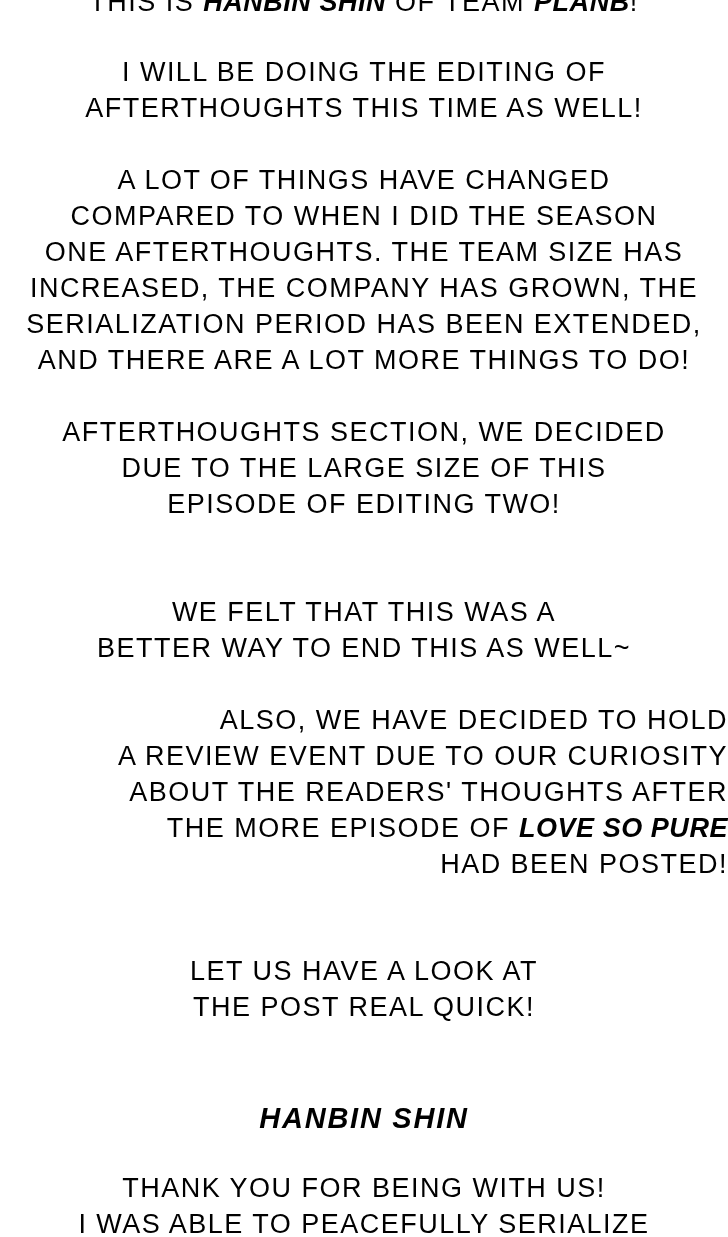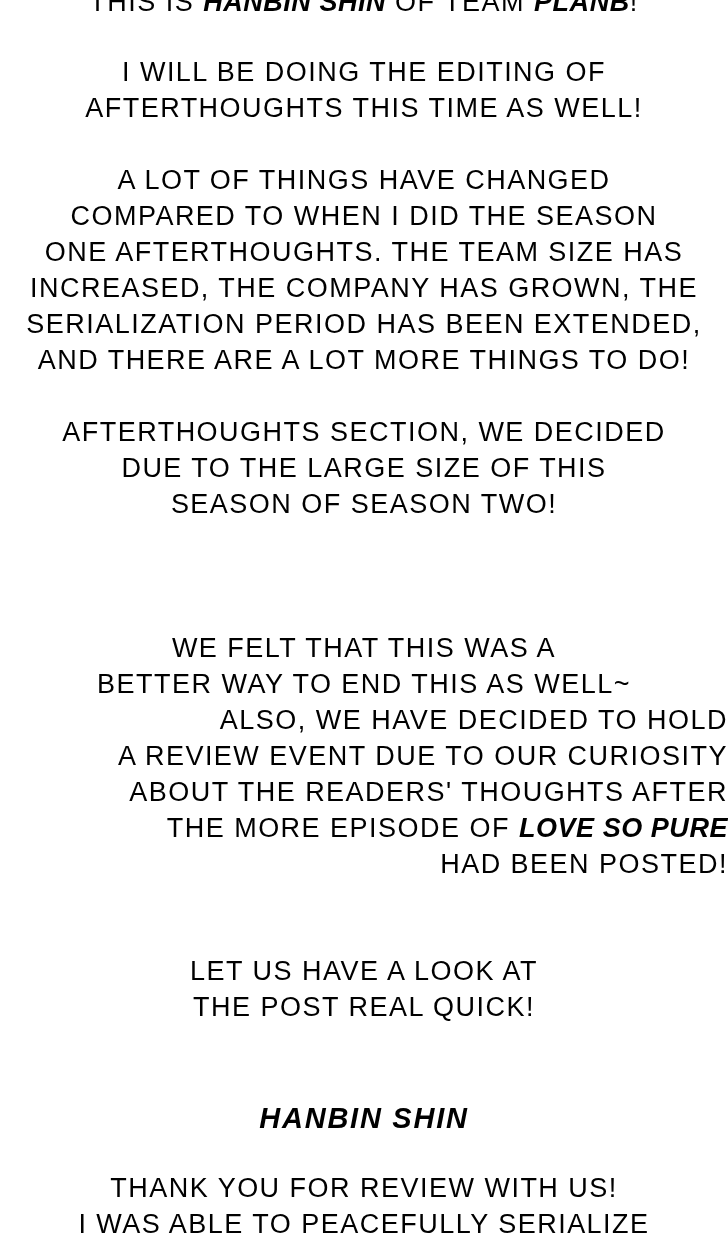--- a/index.html
+++ b/index.html
@@ -42,21 +42,21 @@
   .b-top .line { font-size: 27px; }
   .ital {
     font-style: italic;
     font-weight: 700;
     letter-spacing: 0.02em;
   }
   .spacer-block { position: absolute; left: 0; right: 0; }
   #blk1 { top: 54px; }
   #blk2 { top: 162px; }
   #blk3 { top: 414px; }
-  #blk4 { top: 594px; margin-top: 36px; }
+  #blk4 { top: 594px; }
   #blk5 { top: 702px; text-align: right; }
   #blk6 { top: 918px; margin-top: 35px; }
   #sig  { top: 1098px; }
   #blk7 { top: 1170px; }
   .sig-name {
     font-style: italic;
     font-weight: 700;
     font-size: 29px;
     line-height: 40px;
     letter-spacing: 0.06em;
@@ -82,21 +82,21 @@
     <span class="line">COMPARED TO WHEN I DID THE SEASON</span>
     <span class="line">ONE AFTERTHOUGHTS. THE TEAM SIZE HAS</span>
     <span class="line">INCREASED, THE COMPANY HAS GROWN, THE</span>
     <span class="line">SERIALIZATION PERIOD HAS BEEN EXTENDED,</span>
     <span class="line">AND THERE ARE A LOT MORE THINGS TO DO!</span>
   </div>
 
   <div class="block spacer-block" id="blk3">
     <span class="line">AFTERTHOUGHTS SECTION, WE DECIDED</span>
     <span class="line">DUE TO THE LARGE SIZE OF THIS</span>
-    <span class="line">SEASON OF SEASON TWO!</span>
+    <span class="line">EPISODE OF EDITING TWO!</span>
   </div>
 
   <div class="block spacer-block" id="blk4">
     <span class="line">WE FELT THAT THIS WAS A</span>
     <span class="line">BETTER WAY TO END THIS AS WELL~</span>
   </div>
 
   <div class="block spacer-block" id="blk5">
     <span class="line">ALSO, WE HAVE DECIDED TO HOLD</span>
     <span class="line">A REVIEW EVENT DUE TO OUR CURIOSITY</span>
@@ -106,17 +106,17 @@
   </div>
 
   <div class="block spacer-block" id="blk6">
     <span class="line">LET US HAVE A LOOK AT</span>
     <span class="line">THE POST REAL QUICK!</span>
   </div>
 
   <div class="spacer-block sig-name" id="sig">HANBIN SHIN</div>
 
   <div class="block spacer-block" id="blk7">
-    <span class="line">THANK YOU FOR REVIEW WITH US!</span>
+    <span class="line">THANK YOU FOR BEING WITH US!</span>
     <span class="line">I WAS ABLE TO PEACEFULLY SERIALIZE</span>
   </div>
 
 </div>
 
 </body></html>

